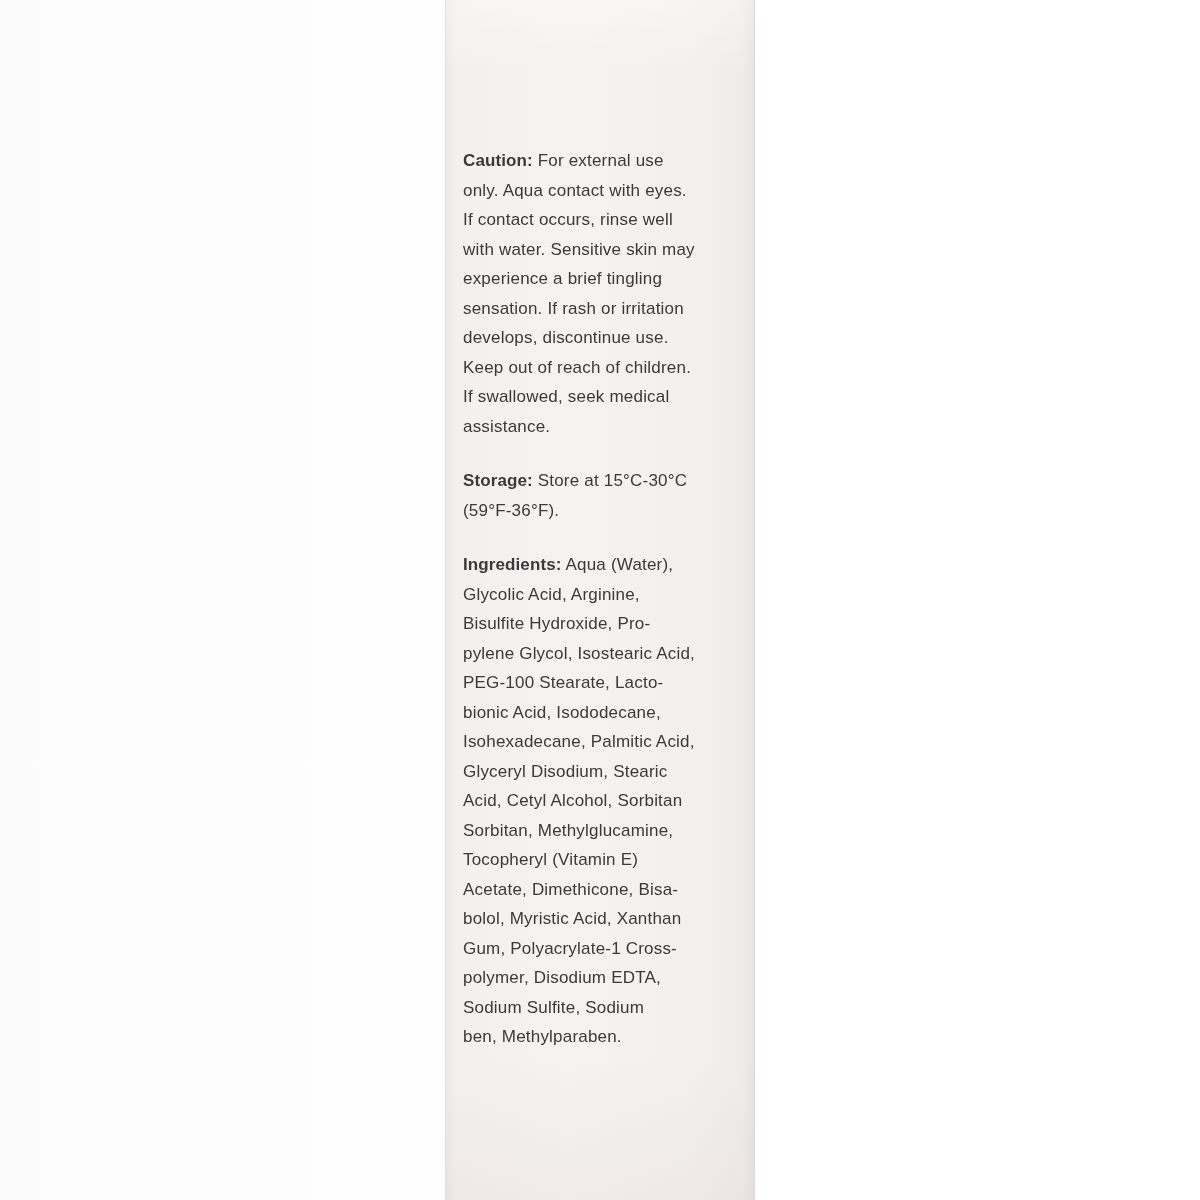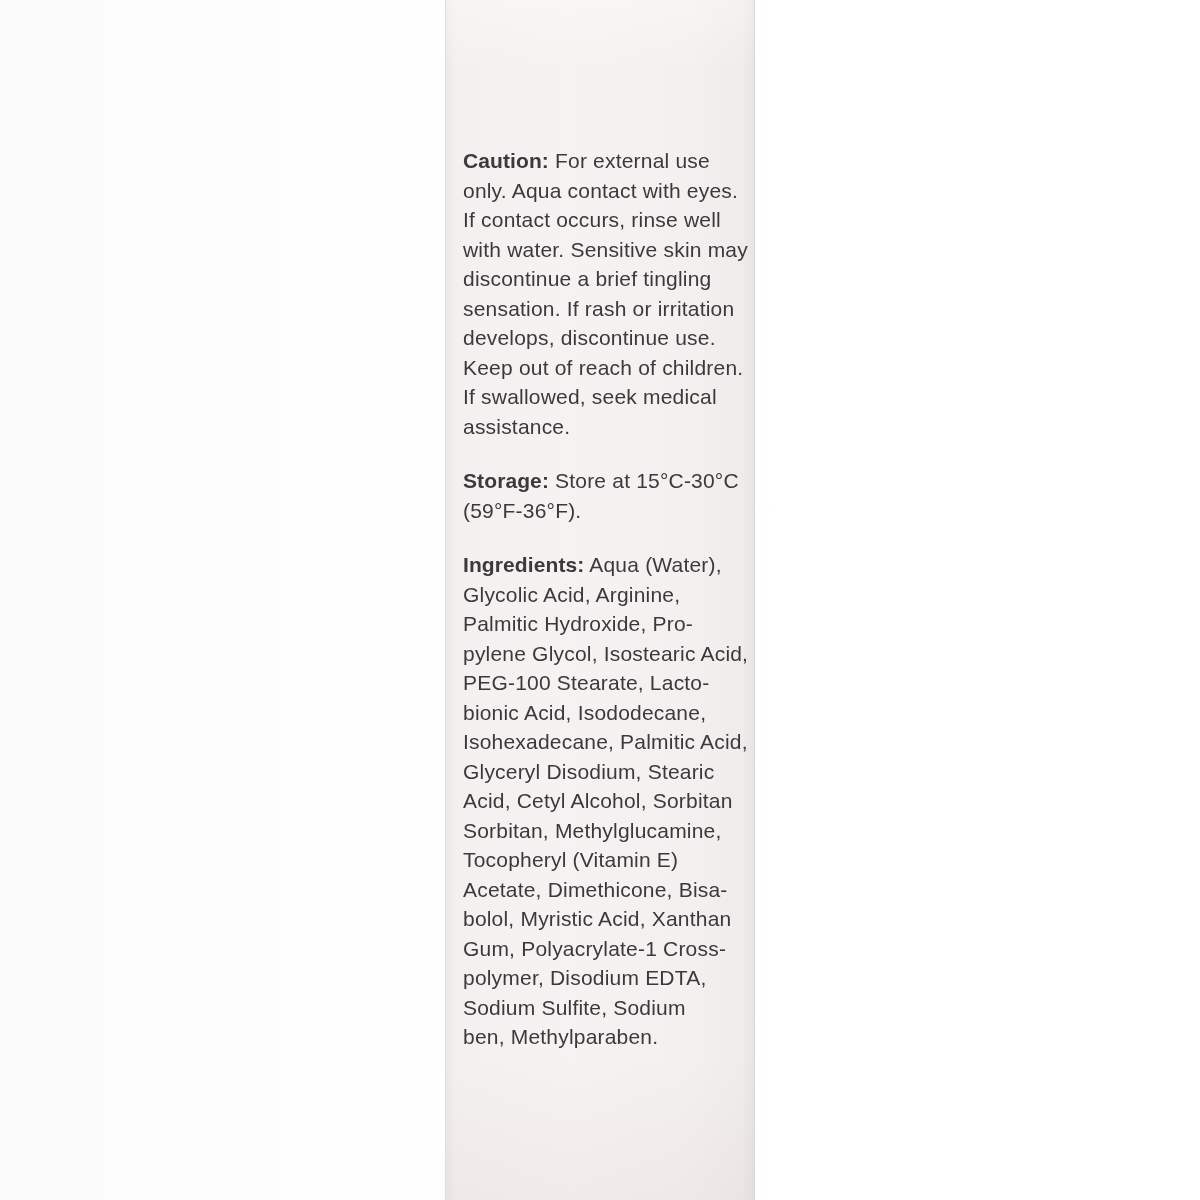--- a/index.html
+++ b/index.html
@@ -35,21 +35,21 @@
       rgba(255,255,255,0.30) 0%, rgba(255,255,255,0) 6%,
       rgba(255,255,255,0) 88%, rgba(130,110,110,0.05) 100%);
     pointer-events: none;
   }
   .label-text {
     position: absolute;
     left: 463px;
     top: 146px;
     width: 292px;
     color: var(--text-color, #3b393c);
-    font-size: 21px;
+    font-size: 17px;
     line-height: 29.5px;
     letter-spacing: 0.2px;
   }
   .section {
     margin: 0 0 25px 0;
   }
   .line {
     display: block;
     white-space: nowrap;
   }
@@ -64,35 +64,35 @@
 <div class="scene">
   <div class="package-box">
     <div class="box-shading"></div>
   </div>
   <div class="label-text">
       <p class="section">
         <span class="line"><strong>Caution:</strong> For external use</span>
         <span class="line">only. Aqua contact with eyes.</span>
         <span class="line">If contact occurs, rinse well</span>
         <span class="line">with water. Sensitive skin may</span>
-        <span class="line">discontinue a brief tingling</span>
+        <span class="line">experience a brief tingling</span>
         <span class="line">sensation. If rash or irritation</span>
         <span class="line">develops, discontinue use.</span>
         <span class="line">Keep out of reach of children.</span>
         <span class="line">If swallowed, seek medical</span>
         <span class="line">assistance.</span>
       </p>
       <p class="section">
         <span class="line"><strong>Storage:</strong> Store at 15°C-30°C</span>
         <span class="line">(59°F-36°F).</span>
       </p>
       <p class="section">
         <span class="line"><strong>Ingredients:</strong> Aqua (Water),</span>
         <span class="line">Glycolic Acid, Arginine,</span>
-        <span class="line">Palmitic Hydroxide, Pro-</span>
+        <span class="line">Bisulfite Hydroxide, Pro-</span>
         <span class="line">pylene Glycol, Isostearic Acid,</span>
         <span class="line">PEG-100 Stearate, Lacto-</span>
         <span class="line">bionic Acid, Isododecane,</span>
         <span class="line">Isohexadecane, Palmitic Acid,</span>
         <span class="line">Glyceryl Disodium, Stearic</span>
         <span class="line">Acid, Cetyl Alcohol, Sorbitan</span>
         <span class="line">Sorbitan, Methylglucamine,</span>
         <span class="line">Tocopheryl (Vitamin E)</span>
         <span class="line">Acetate, Dimethicone, Bisa-</span>
         <span class="line">bolol, Myristic Acid, Xanthan</span>

